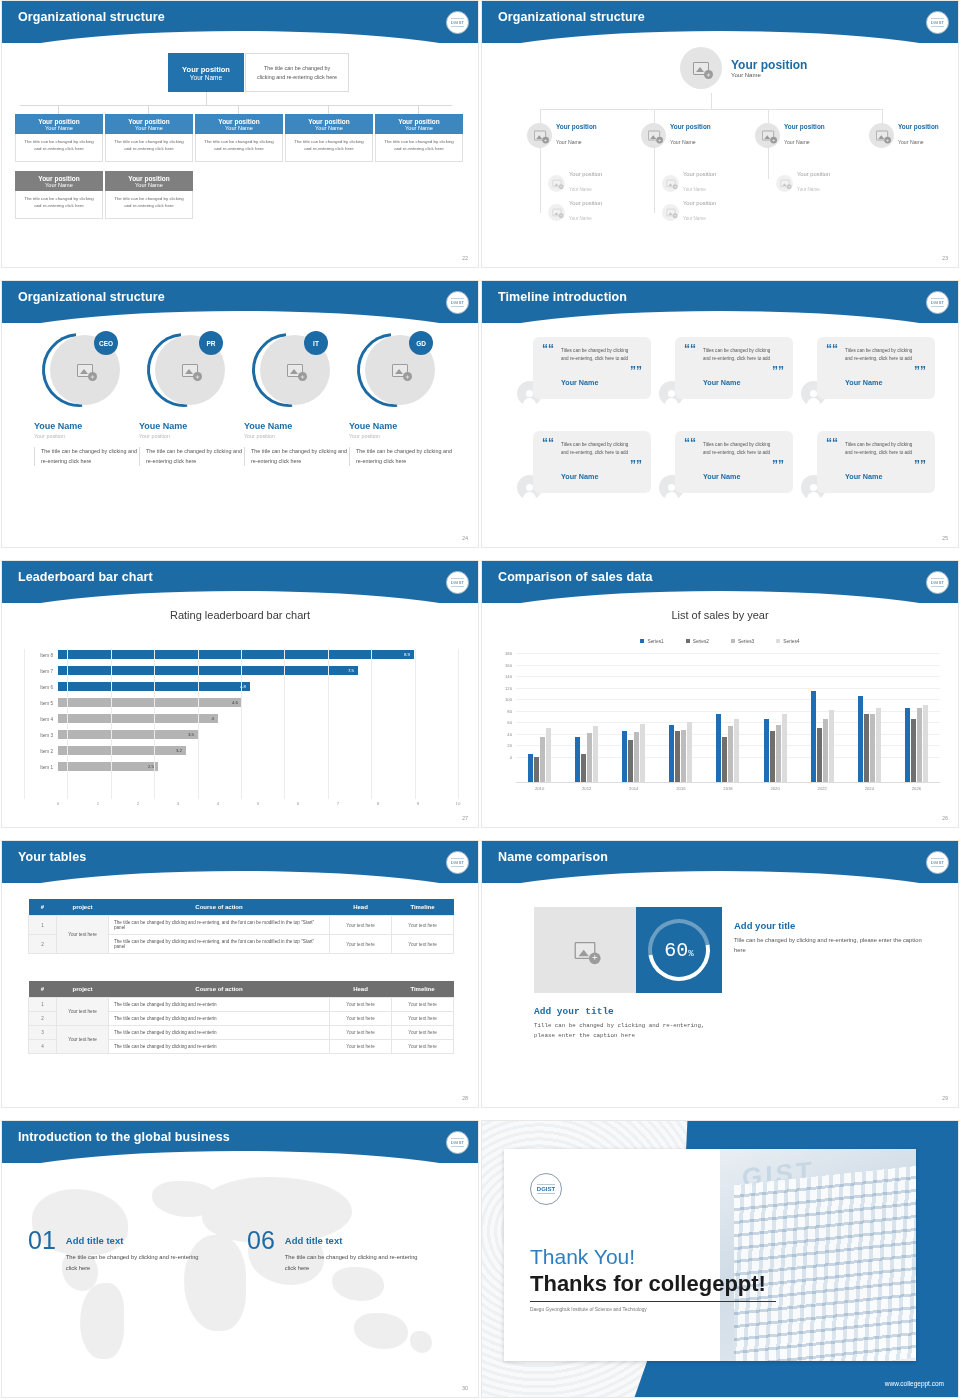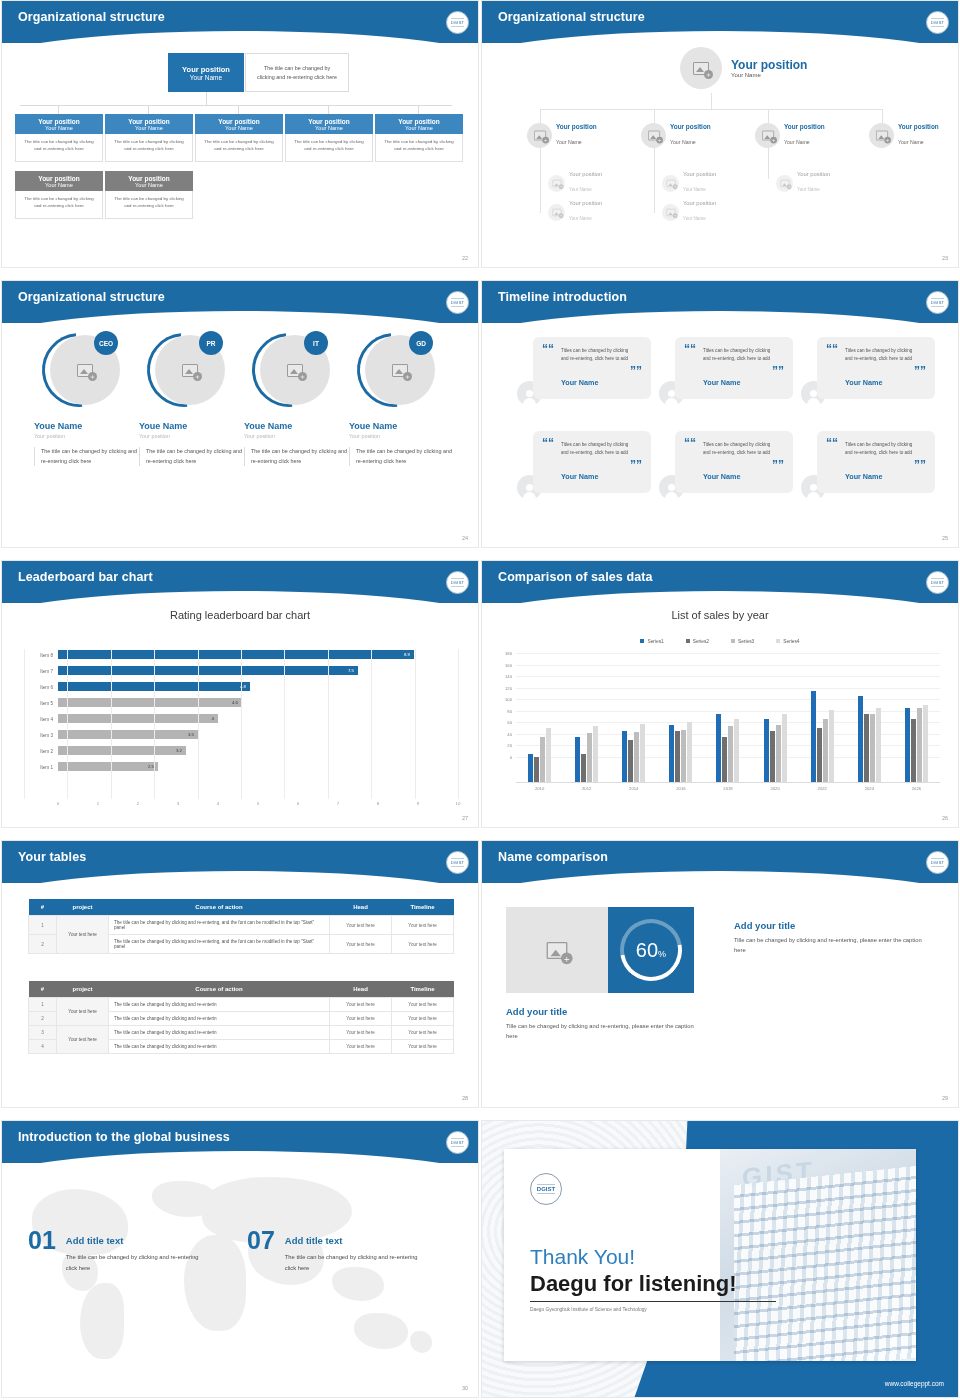--- a/index.html
+++ b/index.html
@@ -171,21 +171,21 @@
   .s29 .pct { position:relative; color:#fff; font-size:20px; font-weight:300; z-index:2; }
   .s29 .pct small { font-size:9px; }
   .s29 .ctitle2 { margin-top:13px; color:#1d6ba4; font-size:9.5px; font-weight:bold; }
   .s29 .cdesc { margin-top:4px; color:#555; font-size:5.8px; line-height:10px; }
 
   
   .s30 .map { position:absolute; left:0; top:42px; right:0; bottom:0;
         opacity:.14; }
   .s30 .blob { position:absolute; background:#8e8e8e; border-radius:40% 55% 45% 60%; }
   .s30 .col { position:absolute; top:108px; display:flex; gap:10px; align-items:flex-start; }
-  .s30 .num { color:#1d6ba4; font-size:25px; font-weight:bold; line-height:22px; }
+  .s30 .num { color:#1d6ba4; font-size:25px; font-weight:normal; line-height:22px; }
   .s30 .t { color:#1d6ba4; font-size:9.5px; font-weight:bold; margin-top:6px; }
   .s30 .d { color:#4a4a4a; font-size:5.8px; line-height:11px; margin-top:6px; width:140px; }
 
   
   .s31 { background:#f4f6f8; }
   .s31 .topo { position:absolute; inset:0; background:
         repeating-radial-gradient(circle at 12% 40%, #eef1f4 0 3px, #f7f9fb 3px 7px); }
   .s31 .bluewedge { position:absolute; right:0; top:0; width:330px; height:100%;
         background:#1a6aa8; clip-path:polygon(18% 0,100% 0,100% 100%,2% 100%,16% 52%); }
   .s31 .card { position:absolute; left:22px; top:28px; width:412px; height:212px;
@@ -793,21 +793,21 @@
     <div class="pagenum">28</div>
   </div>
 
   <div class="slide s29">
     <div class="band"></div>
     <div class="slide-title">Name comparison</div>
     <div class="badge">
         <i>DGIST</i>
       </div>
 
-    <div class="pair" style="left:24px;">
+    <div class="pair" style="left:52px;font-family:Liberation Mono, monospace;">
       <div class="tiles">
         <div class="tleft">
             <span class="ph-icon" style="transform:scale(1.3)"></span>
           </div>
         <div class="tright">
           <div class="donut"></div>
           <div class="pct"><span>60</span><small>%</small></div>
         </div>
       </div>
       <div class="ctitle2">Add your title</div>
@@ -844,41 +844,41 @@
     </div>
 
     <div class="col" style="left:26px;">
       <div class="num">01</div>
       <div>
         <div class="t">Add title text</div>
         <div class="d">The title can be changed by clicking and re-entering click here</div>
       </div>
     </div>
     <div class="col" style="left:245px;">
-      <div class="num">07</div>
+      <div class="num">06</div>
       <div>
         <div class="t">Add title text</div>
         <div class="d">The title can be changed by clicking and re-entering click here</div>
       </div>
     </div>
     <div class="pagenum">30</div>
   </div>
 
   <div class="slide s31 tall">
     <div class="topo"></div>
     <div class="bluewedge"></div>
     <div class="card">
       <div class="photo">
         <div class="gistword">GIST</div>
         <div class="bld"></div>
       </div>
       <div class="logo">
           <i>DGIST</i>
         </div>
       <div class="ty">Thank You!</div>
-      <div class="tfl">Daegu for listening!</div>
+      <div class="tfl">Thanks for collegeppt!</div>
       <div class="rule"></div>
       <div class="sub">Daegu Gyeongbuk Institute of Science and Technology</div>
     </div>
     <div class="site">www.collegeppt.com</div>
   </div>
 
 </div>
 
 </body></html>

